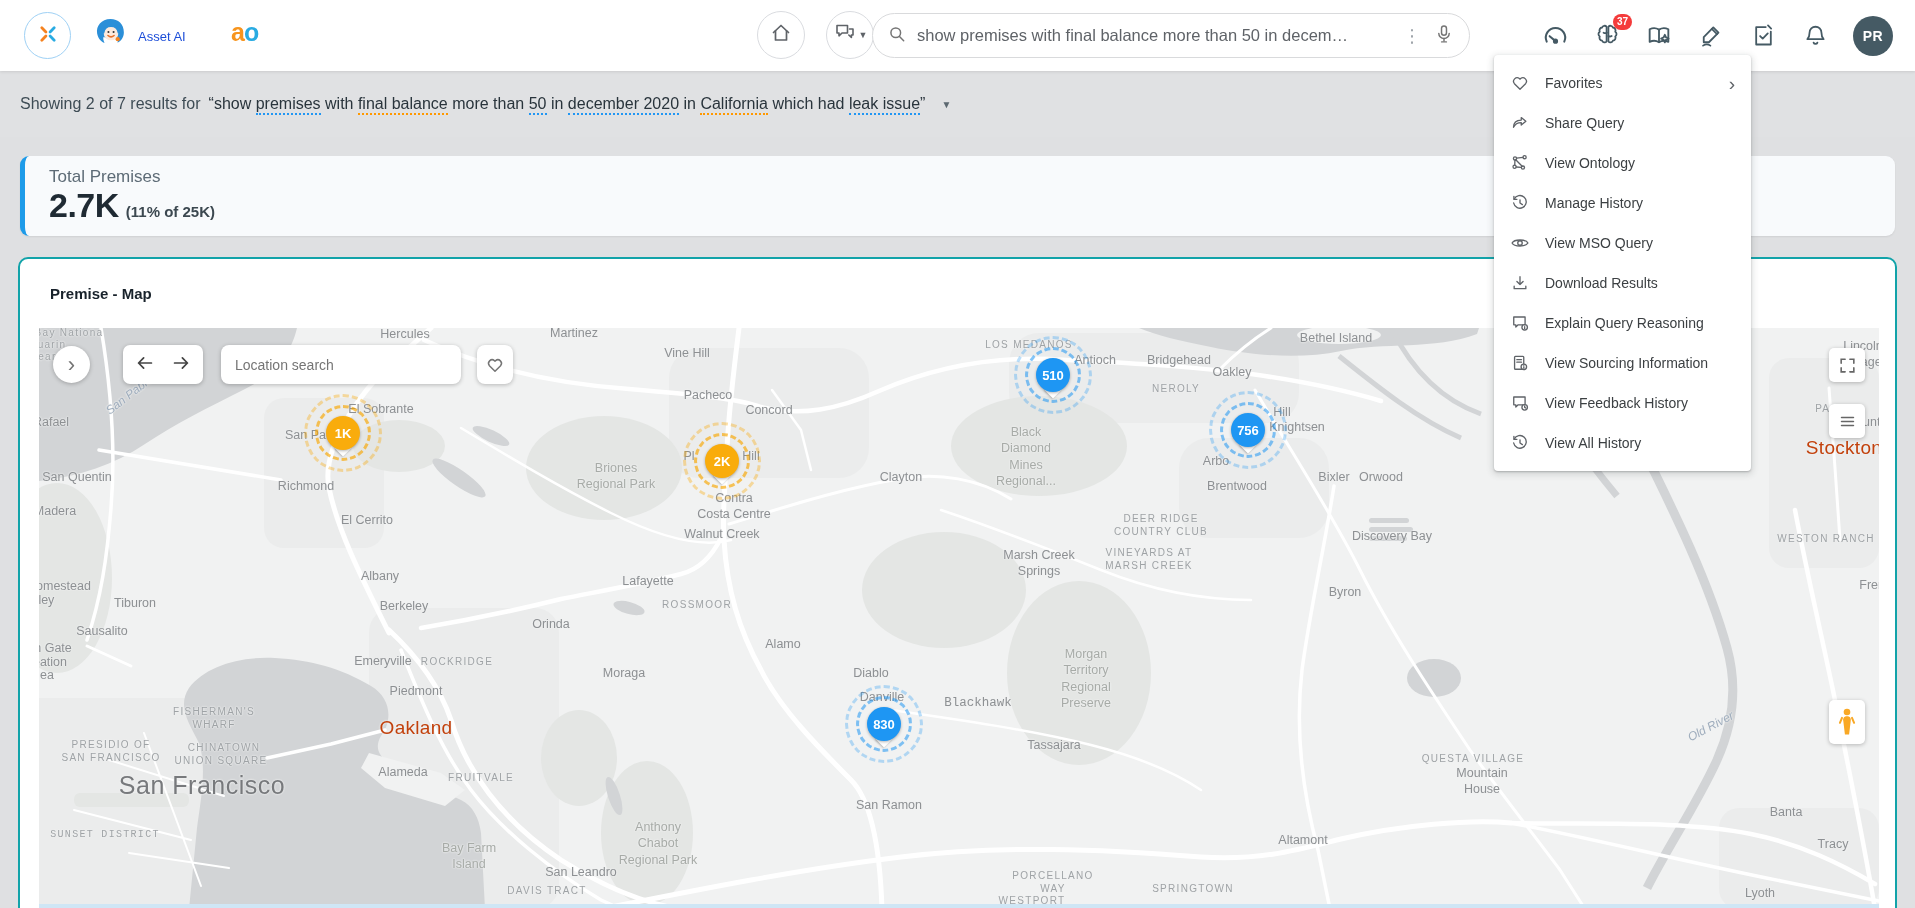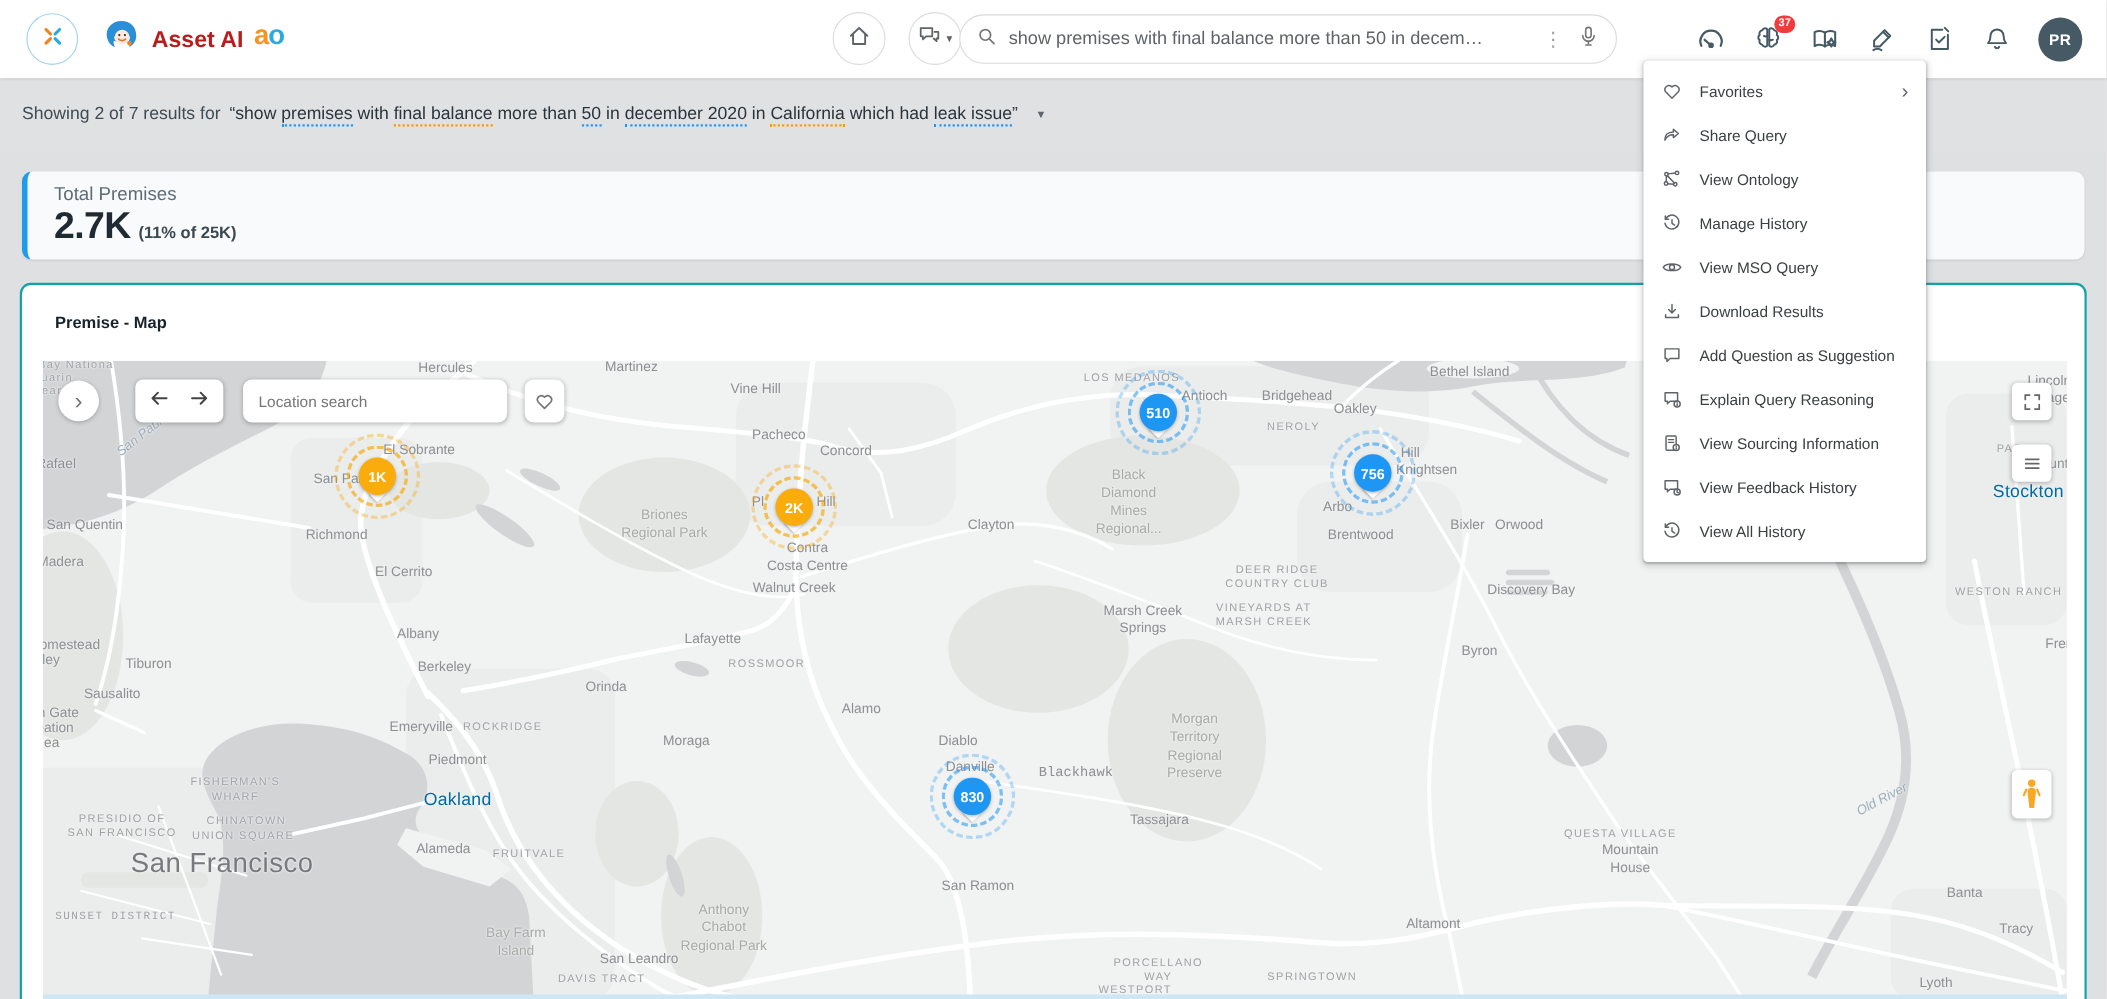--- a/index.html
+++ b/index.html
@@ -5,21 +5,21 @@
   * { margin:0; padding:0; box-sizing:border-box; }
   html,body { width:1915px; height:908px; overflow:hidden;
     font-family:"Liberation Sans",sans-serif; background:#dfe0e2; }
 
   
   .topbar { position:absolute; left:0; top:0; width:100%; height:71px; background:#fff;
     box-shadow:0 1px 3px rgba(0,0,0,.10); z-index:20; }
   .logo-circle { position:absolute; left:24px; top:12px; width:47px; height:47px; border-radius:50%;
     border:1px solid #9fd1f5; display:flex; align-items:center; justify-content:center; background:#fff; cursor:pointer; }
   .brand { position:absolute; left:92px; top:16px; display:flex; align-items:center; gap:9px; }
-  .brand-name { font-size:21px; font-weight:700; color:#b91c1c; }
+  .brand-name { font-size:13px; font-weight:400; color:#1d4ed8; }
   .ao-logo { position:absolute; left:231px; top:18px; font-size:25px; font-weight:800; letter-spacing:-1px; }
   .ao-logo .a { color:#f7941d; } .ao-logo .o { color:#29abe2; }
   .circle-btn { position:absolute; top:11px; width:48px; height:48px; border-radius:50%;
     border:1px solid #dadce0; background:#fff; display:flex; align-items:center; justify-content:center; cursor:pointer; }
   .home-btn { left:757px; } .chat-btn { left:826px; }
   .chat-caret { font-size:9px; color:#5f6368; margin-left:2px; }
   .search-pill { position:absolute; left:872px; top:13px; width:598px; height:45px; border:1px solid #d9dadc;
     border-radius:23px; background:#fff; display:flex; align-items:center; padding:0 14px; gap:10px; }
   .search-pill input { flex:1; border:none; outline:none; font-size:16.5px; color:#5f6368;
     font-family:"Liberation Sans",sans-serif; background:transparent; }
@@ -53,21 +53,21 @@
     border:2px solid #12a3a9; border-radius:10px; }
   .map-title { position:absolute; left:30px; top:26px; font-size:15px; font-weight:700; color:#18222b; }
   .map { position:absolute; left:19px; top:69px; width:1840px; height:581px; background:#f1f2f2;
     overflow:hidden; }
   .map svg.bg { position:absolute; left:0; top:0; }
 
   .lbl { position:absolute; transform:translate(-50%,-50%) rotate(var(--r,0deg)); white-space:pre;
     text-align:center; line-height:1.3; text-shadow:0 0 2px #f1f2f2,0 0 2px #f1f2f2; pointer-events:none; }
   .lbl.town { font-size:12.5px; color:#8d9093; }
   .lbl.caps { font-size:10px; color:#9fa3a6; letter-spacing:1.3px; font-weight:500; }
-  .lbl.lg   { font-size:16px; color:#0369a1; letter-spacing:.3px; }
+  .lbl.lg   { font-size:19px; color:#c2410c; letter-spacing:.3px; }
   .lbl.xl   { font-size:25px; color:#77797c; letter-spacing:.5px; }
   .lbl.park { font-size:12.5px; color:#a7aba7; }
   .lbl.water{ font-size:12px; color:#9fadbd; font-style:italic; }
 
   .cluster { position:absolute; width:0; height:0; cursor:pointer; }
   .cluster .ring1,.cluster .ring2 { position:absolute; left:0; top:0; border-radius:50%;
     transform:translate(-50%,-50%); }
   .cluster .ring1 { width:56px; height:56px; border:3px dashed; }
   .cluster .ring2 { width:78px; height:78px; border:3px dashed; opacity:.55; }
   .cluster .tail { position:absolute; left:-6px; top:9px; width:12px; height:12px; background:#fff;
@@ -334,21 +334,21 @@
         <span class="lbl town" style="left: 1849px; top: 94px;">ountry Club</span>
         <span class="lbl lg" style="left: 1805px; top: 120px;">Stockton</span>
         <span class="lbl town" style="left: 342px; top: 81px;">El Sobrante</span>
         <span class="lbl town" style="left: 270px; top: 107px;">San Pab</span>
         <span class="lbl town" style="left: 267px; top: 158px;">Richmond</span>
         <span class="lbl town" style="left: 38px; top: 149px;">San Quentin</span>
         <span class="lbl town" style="left: 12px; top: 94px;">Rafael</span>
         <span class="lbl town" style="left: 328px; top: 192px;">El Cerrito</span>
         <span class="lbl town" style="left: 341px; top: 248px;">Albany</span>
         <span class="lbl town" style="left: 365px; top: 278px;">Berkeley</span>
-        <span class="lbl park" style="left: 565px; top: 148px;">Briones
+        <span class="lbl park" style="left: 577px; top: 148px;">Briones
 Regional Park</span>
         <span class="lbl town" style="left: 650px; top: 128px;">Pl</span>
         <span class="lbl town" style="left: 712px; top: 128px;">Hill</span>
         <span class="lbl town" style="left: 695px; top: 178px;">Contra
 Costa Centre</span>
         <span class="lbl town" style="left: 683px; top: 206px;">Walnut Creek</span>
         <span class="lbl town" style="left: 862px; top: 149px;">Clayton</span>
         <span class="lbl town" style="left: 609px; top: 253px;">Lafayette</span>
         <span class="lbl caps" style="left: 658px; top: 276px;">ROSSMOOR</span>
         <span class="lbl town" style="left: 512px; top: 296px;">Orinda</span>
@@ -566,28 +566,20 @@
           <svg width="20" height="20" viewBox="0 0 24 24" fill="none" stroke="#5f6368" stroke-width="1.6" stroke-linecap="round" stroke-linejoin="round">
             <path d="M12 4.5v9.3m0 0 3.7-3.7M12 13.8 8.3 10.1"></path>
             <path d="M5 15.8v3h14v-3"></path>
           </svg>
         </span>
         <span>Download Results</span>
       </div>
       <div class="menu-item">
         <span class="micon">
           <svg width="20" height="20" viewBox="0 0 24 24" fill="none" stroke="#5f6368" stroke-width="1.6" stroke-linecap="round" stroke-linejoin="round">
-            <path d="M4.5 5h15v10.5H10L6.5 18.8v-3.3h-2Z"></path>
-          </svg>
-        </span>
-        <span>Add Question as Suggestion</span>
-      </div>
-      <div class="menu-item">
-        <span class="micon">
-          <svg width="20" height="20" viewBox="0 0 24 24" fill="none" stroke="#5f6368" stroke-width="1.6" stroke-linecap="round" stroke-linejoin="round">
             <path d="M4.5 4.8h13.6v9.4H9.8L7 16.8v-2.6H4.5Z"></path>
             <circle cx="17.6" cy="17.2" r="3.3" fill="#fff"></circle>
             <path d="M17.6 15.8v.2M17.6 17.4v1.5"></path>
           </svg>
         </span>
         <span>Explain Query Reasoning</span>
       </div>
       <div class="menu-item">
         <span class="micon">
           <svg width="20" height="20" viewBox="0 0 24 24" fill="none" stroke="#5f6368" stroke-width="1.6" stroke-linecap="round" stroke-linejoin="round">

